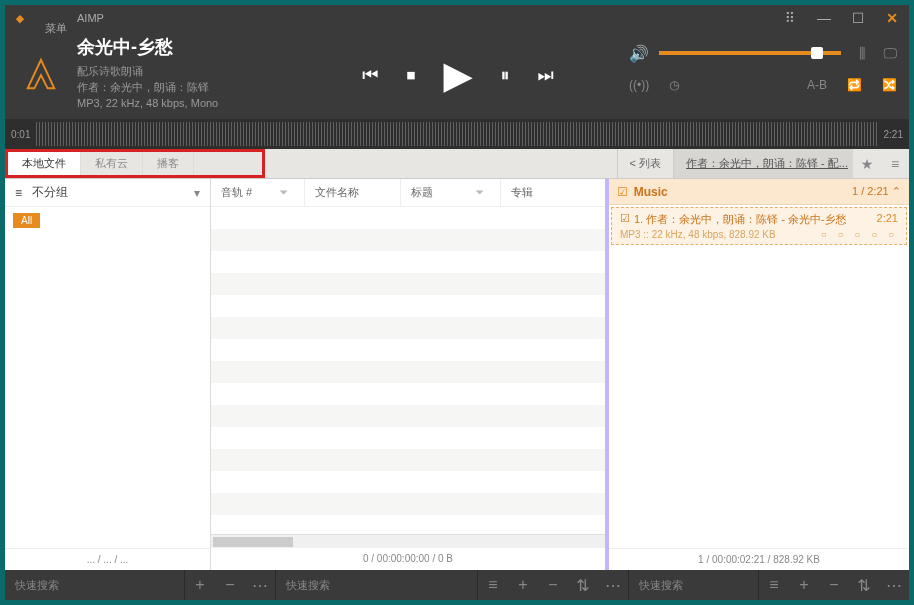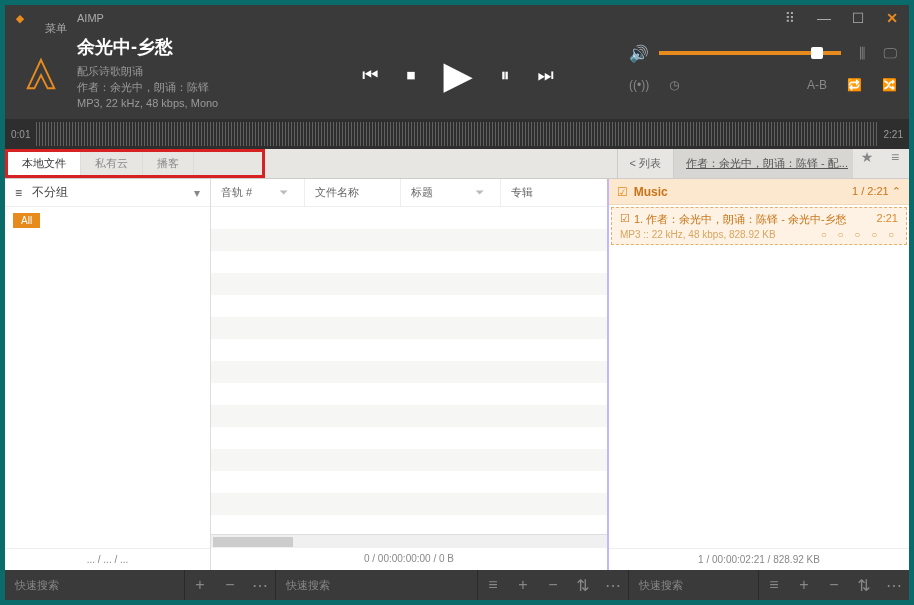--- a/index.html
+++ b/index.html
@@ -31,32 +31,32 @@
 .wave { height:30px; background:#2e2e2e; display:flex; align-items:center; color:#999; font-size:10px; padding:0 6px; position:relative; }
 .wave .wf { flex:1; height:24px; margin:0 6px; position:relative; overflow:hidden; }
 .wave .wf::before { content:""; position:absolute; inset:0;
   background:repeating-linear-gradient(90deg,#777 0 1px,transparent 1px 3px);
   -webkit-mask:linear-gradient(#000,#000); opacity:.7; }
 .tabs { height:30px; display:flex; background:#e8e6e3; border-bottom:1px solid #ccc; }
 .tabs .tabset { display:flex; border:3px solid #d62222; width:260px; }
 .tabs .tab { padding:0 14px; font-size:11px; color:#888; display:flex; align-items:center; cursor:pointer; border-right:1px solid #ddd; }
 .tabs .tab.active { background:#fff; color:#333; }
 .tabs .spacer { flex:1; }
-.tabs .rtabs { display:flex; align-items:flex-start; }
+.tabs .rtabs { display:flex; align-items:center; }
 .tabs .rbtn { padding:0 12px; font-size:11px; color:#666; cursor:pointer; border-left:1px solid #ccc; height:100%; display:flex; align-items:center; }
 .tabs .crumb { background:#d8d6d2; color:#555; text-decoration:underline; max-width:180px; overflow:hidden; white-space:nowrap; }
 .tabs .ricon { width:28px; text-align:center; font-size:14px; color:#888; cursor:pointer; }
 .main { flex:1; display:flex; background:#fff; overflow:hidden; }
 .col-l { width:206px; border-right:1px solid #ddd; display:flex; flex-direction:column; }
 .col-l .grp { height:28px; display:flex; align-items:center; padding:0 10px; font-size:12px; color:#444; gap:10px; border-bottom:1px solid #eee; }
 .col-l .grp .dd { margin-left:auto; color:#888; }
 .col-l .pill { margin:6px 8px; background:#e88b1f; color:#fff; font-size:10px; padding:2px 8px; width:fit-content; border-radius:0; }
 .col-l .fill { flex:1; }
 .col-l .stat { height:22px; font-size:10px; color:#888; text-align:center; border-top:1px solid #eee; line-height:22px; }
-.col-m { flex:1; display:flex; flex-direction:column; border-right:2px solid #c4b5fd; }
+.col-m { flex:1; display:flex; flex-direction:column; border-right:4px solid #c4b5fd; }
 .col-m .hdr { height:28px; display:flex; border-bottom:1px solid #eee; font-size:11px; color:#666; }
 .col-m .hdr .hc { padding:0 10px; display:flex; align-items:center; border-right:1px solid #eee; }
 .col-m .hdr .filter { margin-left:auto; color:#bbb; padding-right:6px; }
 .col-m .rows { flex:1; background:repeating-linear-gradient(#fff 0 22px,#f6f6f4 22px 44px); }
 .col-m .sb { height:14px; background:#f0f0f0; border-top:1px solid #ddd; }
 .col-m .sb .th { width:80px; height:10px; background:#ccc; margin:2px 0 0 2px; }
 .col-m .stat { height:22px; font-size:10px; color:#888; text-align:center; line-height:22px; }
 .col-r { width:300px; display:flex; flex-direction:column; }
 .col-r .ghdr { height:26px; background:#fbe8cf; display:flex; align-items:center; padding:0 8px; font-size:12px; color:#c9741a; border-bottom:1px solid #eed9b8; }
 .col-r .ghdr .chk { color:#e88b1f; margin-right:6px; }

